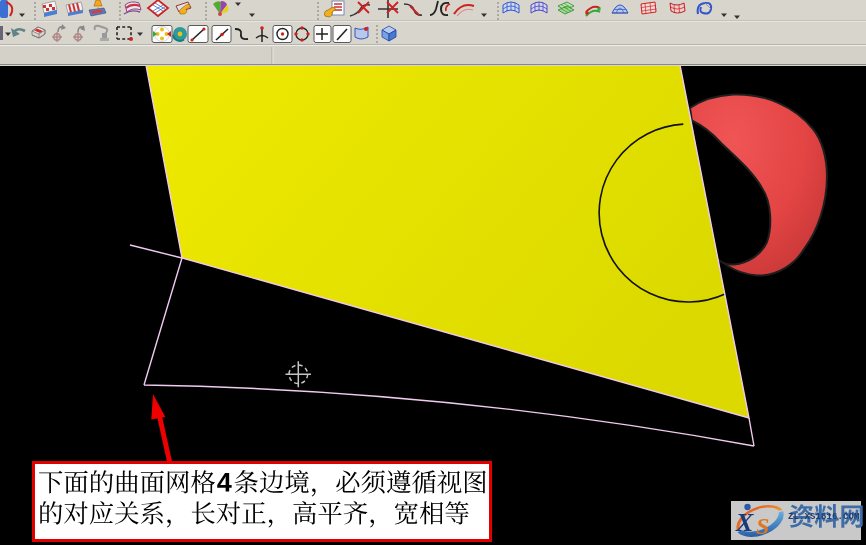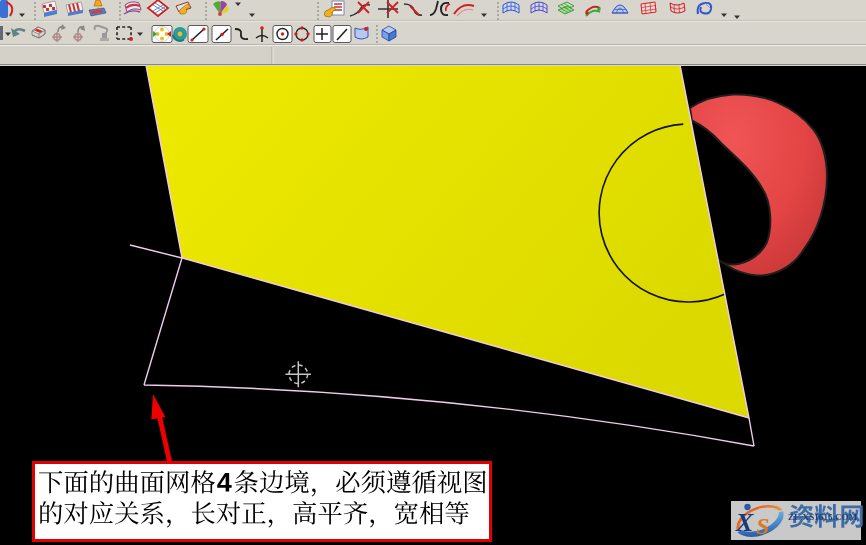--- a/index.html
+++ b/index.html
@@ -354,13 +354,13 @@
         </linearGradient>
       </defs>
 <g transform="translate(32,22) rotate(-20)">
 <path d="M -25,1 A 25.5,15.5 0 0 1 25,-3 L 21.5,-3 A 22,12.5 0 0 0 -21.5,0.5 Z" fill="url(#og)"></path>
 <path d="M 25,-1.5 A 25.5,15.5 0 0 1 -25,3 L -20.5,2 A 22,12.5 0 0 0 20.5,-1.5 Z" fill="url(#bg2)"></path>
 </g>
 <circle cx="19.5" cy="8" r="3.2" fill="#2a5aaa"></circle>
 <text x="8" y="32" font-family="Liberation Serif" font-style="italic" font-weight="bold" font-size="26" fill="#1a3a7a">X</text>
 <text x="28" y="35" font-family="Liberation Serif" font-style="italic" font-weight="bold" font-size="24" fill="#e07820">S</text>
 </svg>
-<div style="position:absolute;left:788px;top:512px;width:76px;color:#1e3e70;font-family:Liberation Serif, serif;font-weight:bold;font-size:9px;letter-spacing:0.1px;transform:scaleY(0.95);white-space:nowrap">ZL.XS1616.COM</div>
+<div style="position:absolute;left:788px;top:512px;width:76px;color:#1e3e70;font-family:Liberation Mono, monospace;font-weight:bold;font-size:9px;letter-spacing:0.1px;transform:scaleY(0.95);white-space:nowrap">ZL.XS1616.COM</div>
 </div>
 </body></html>

